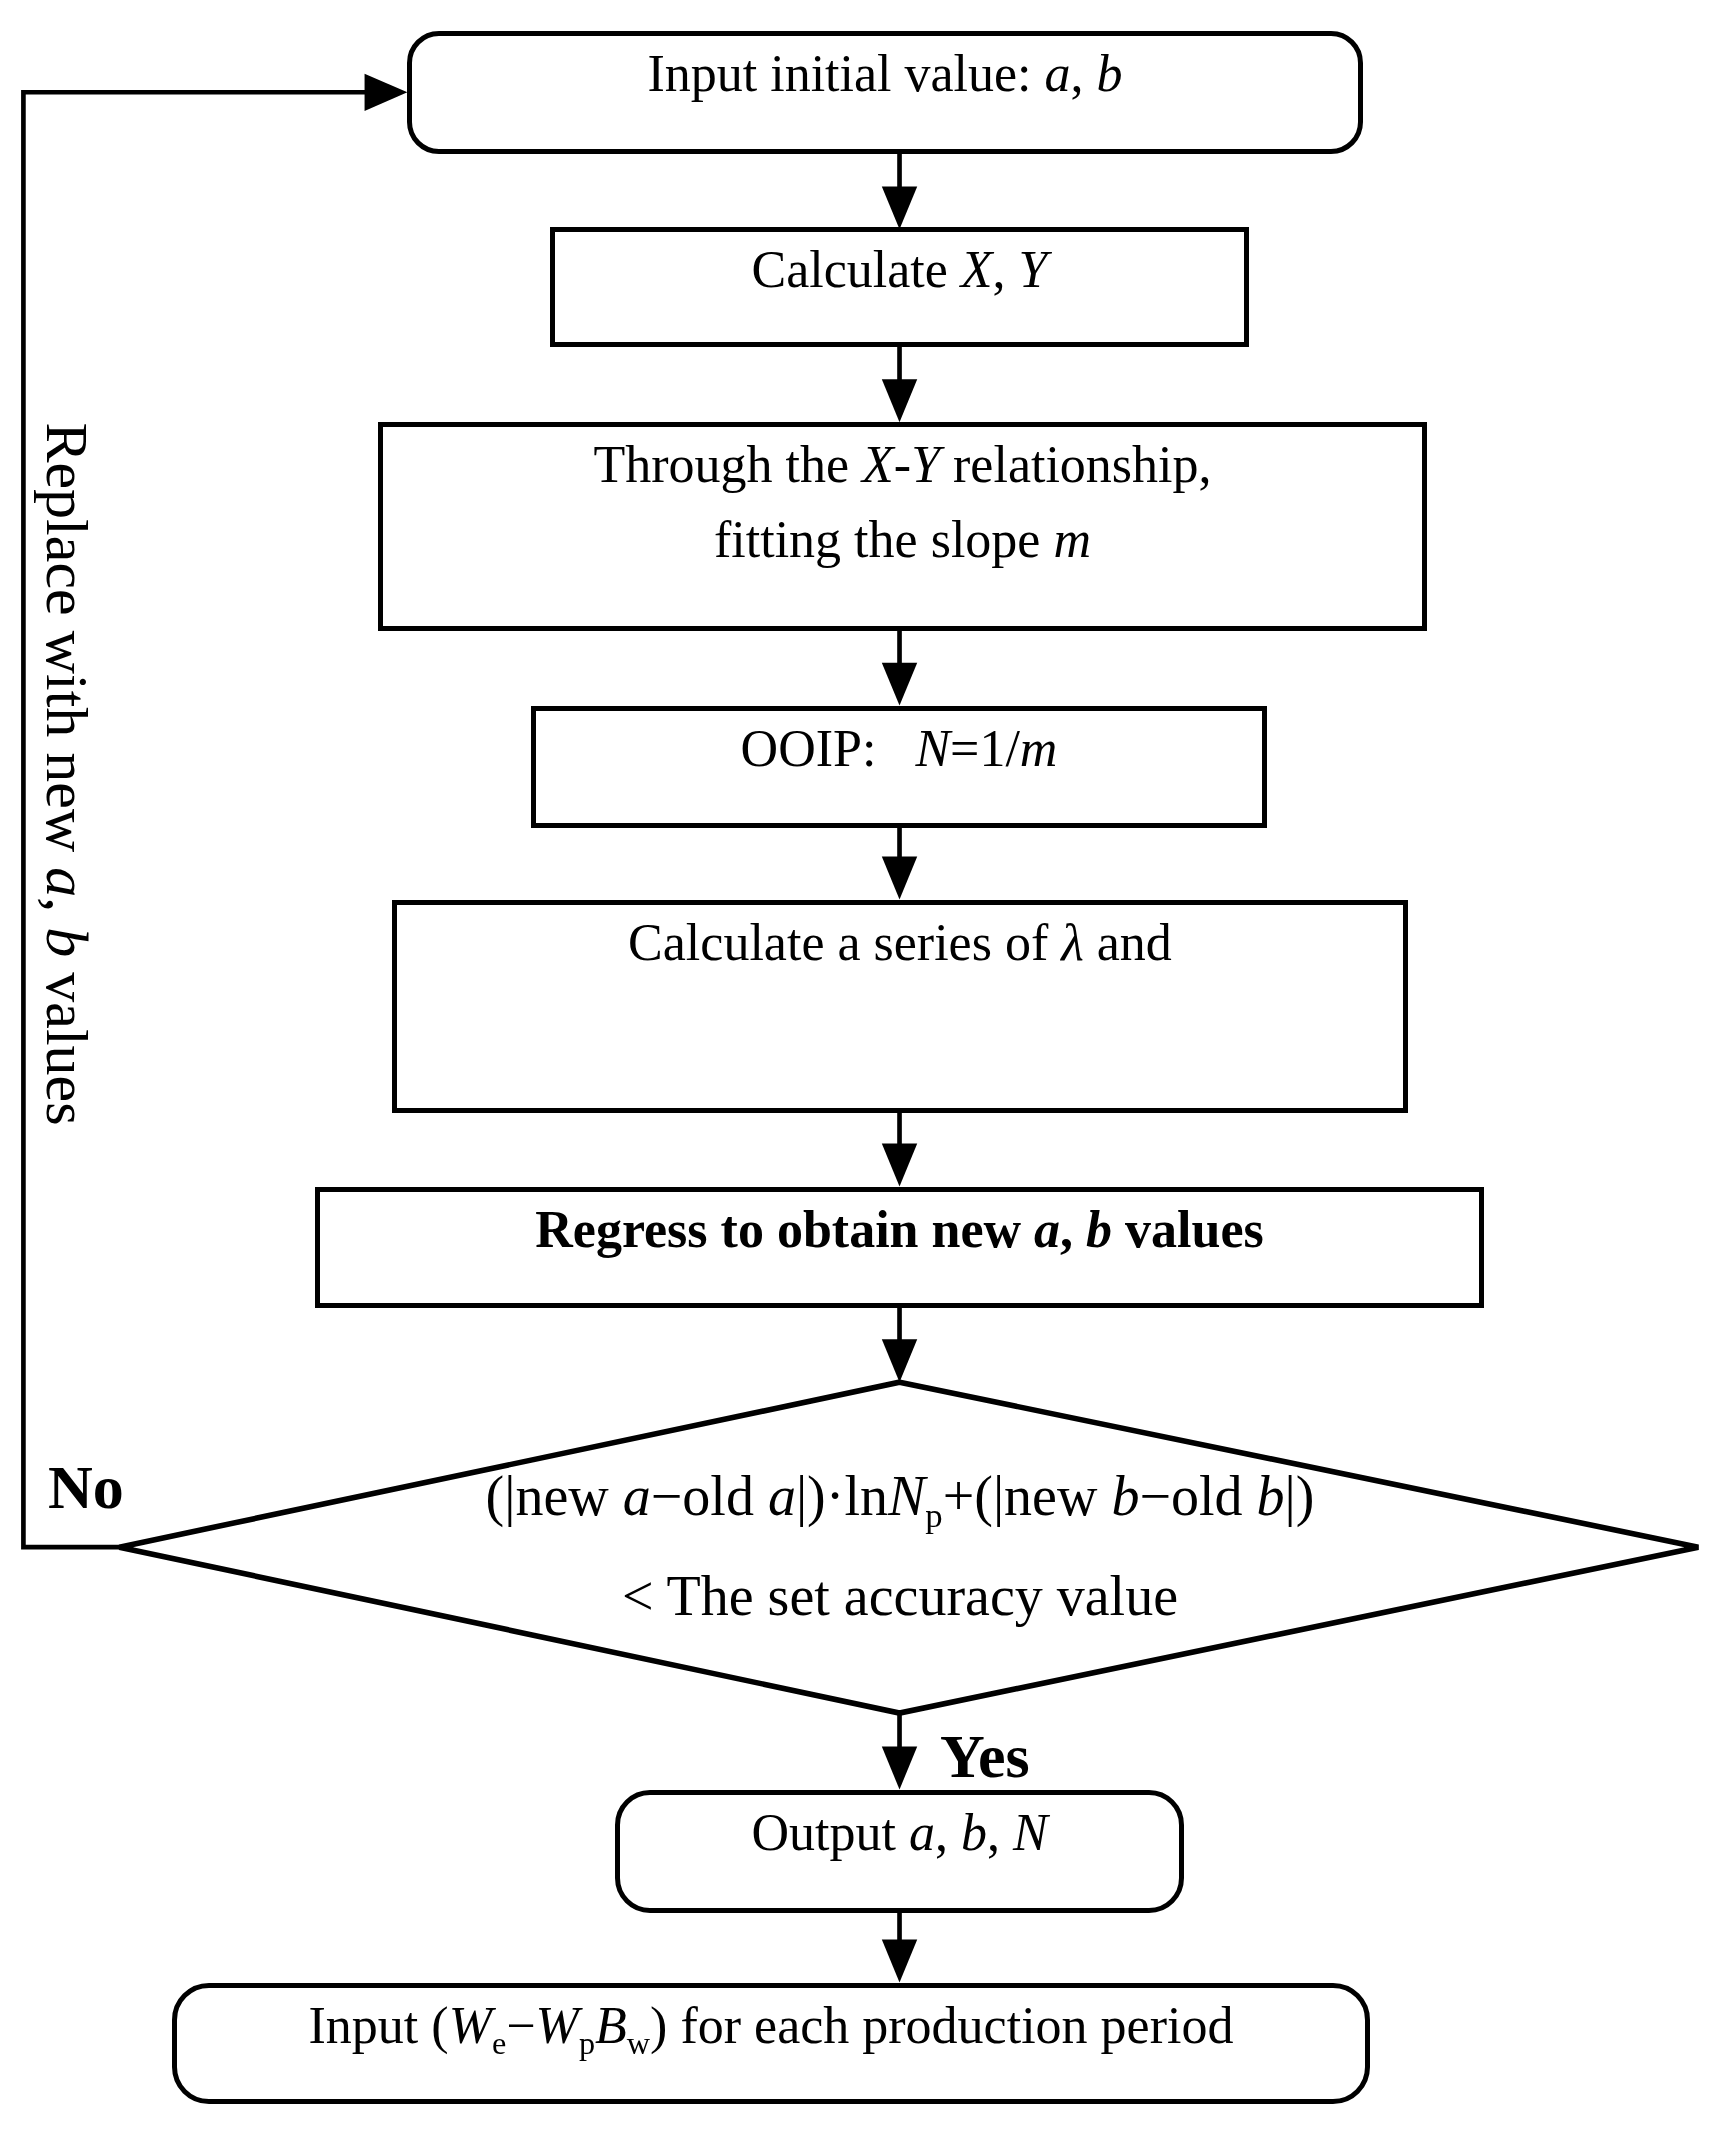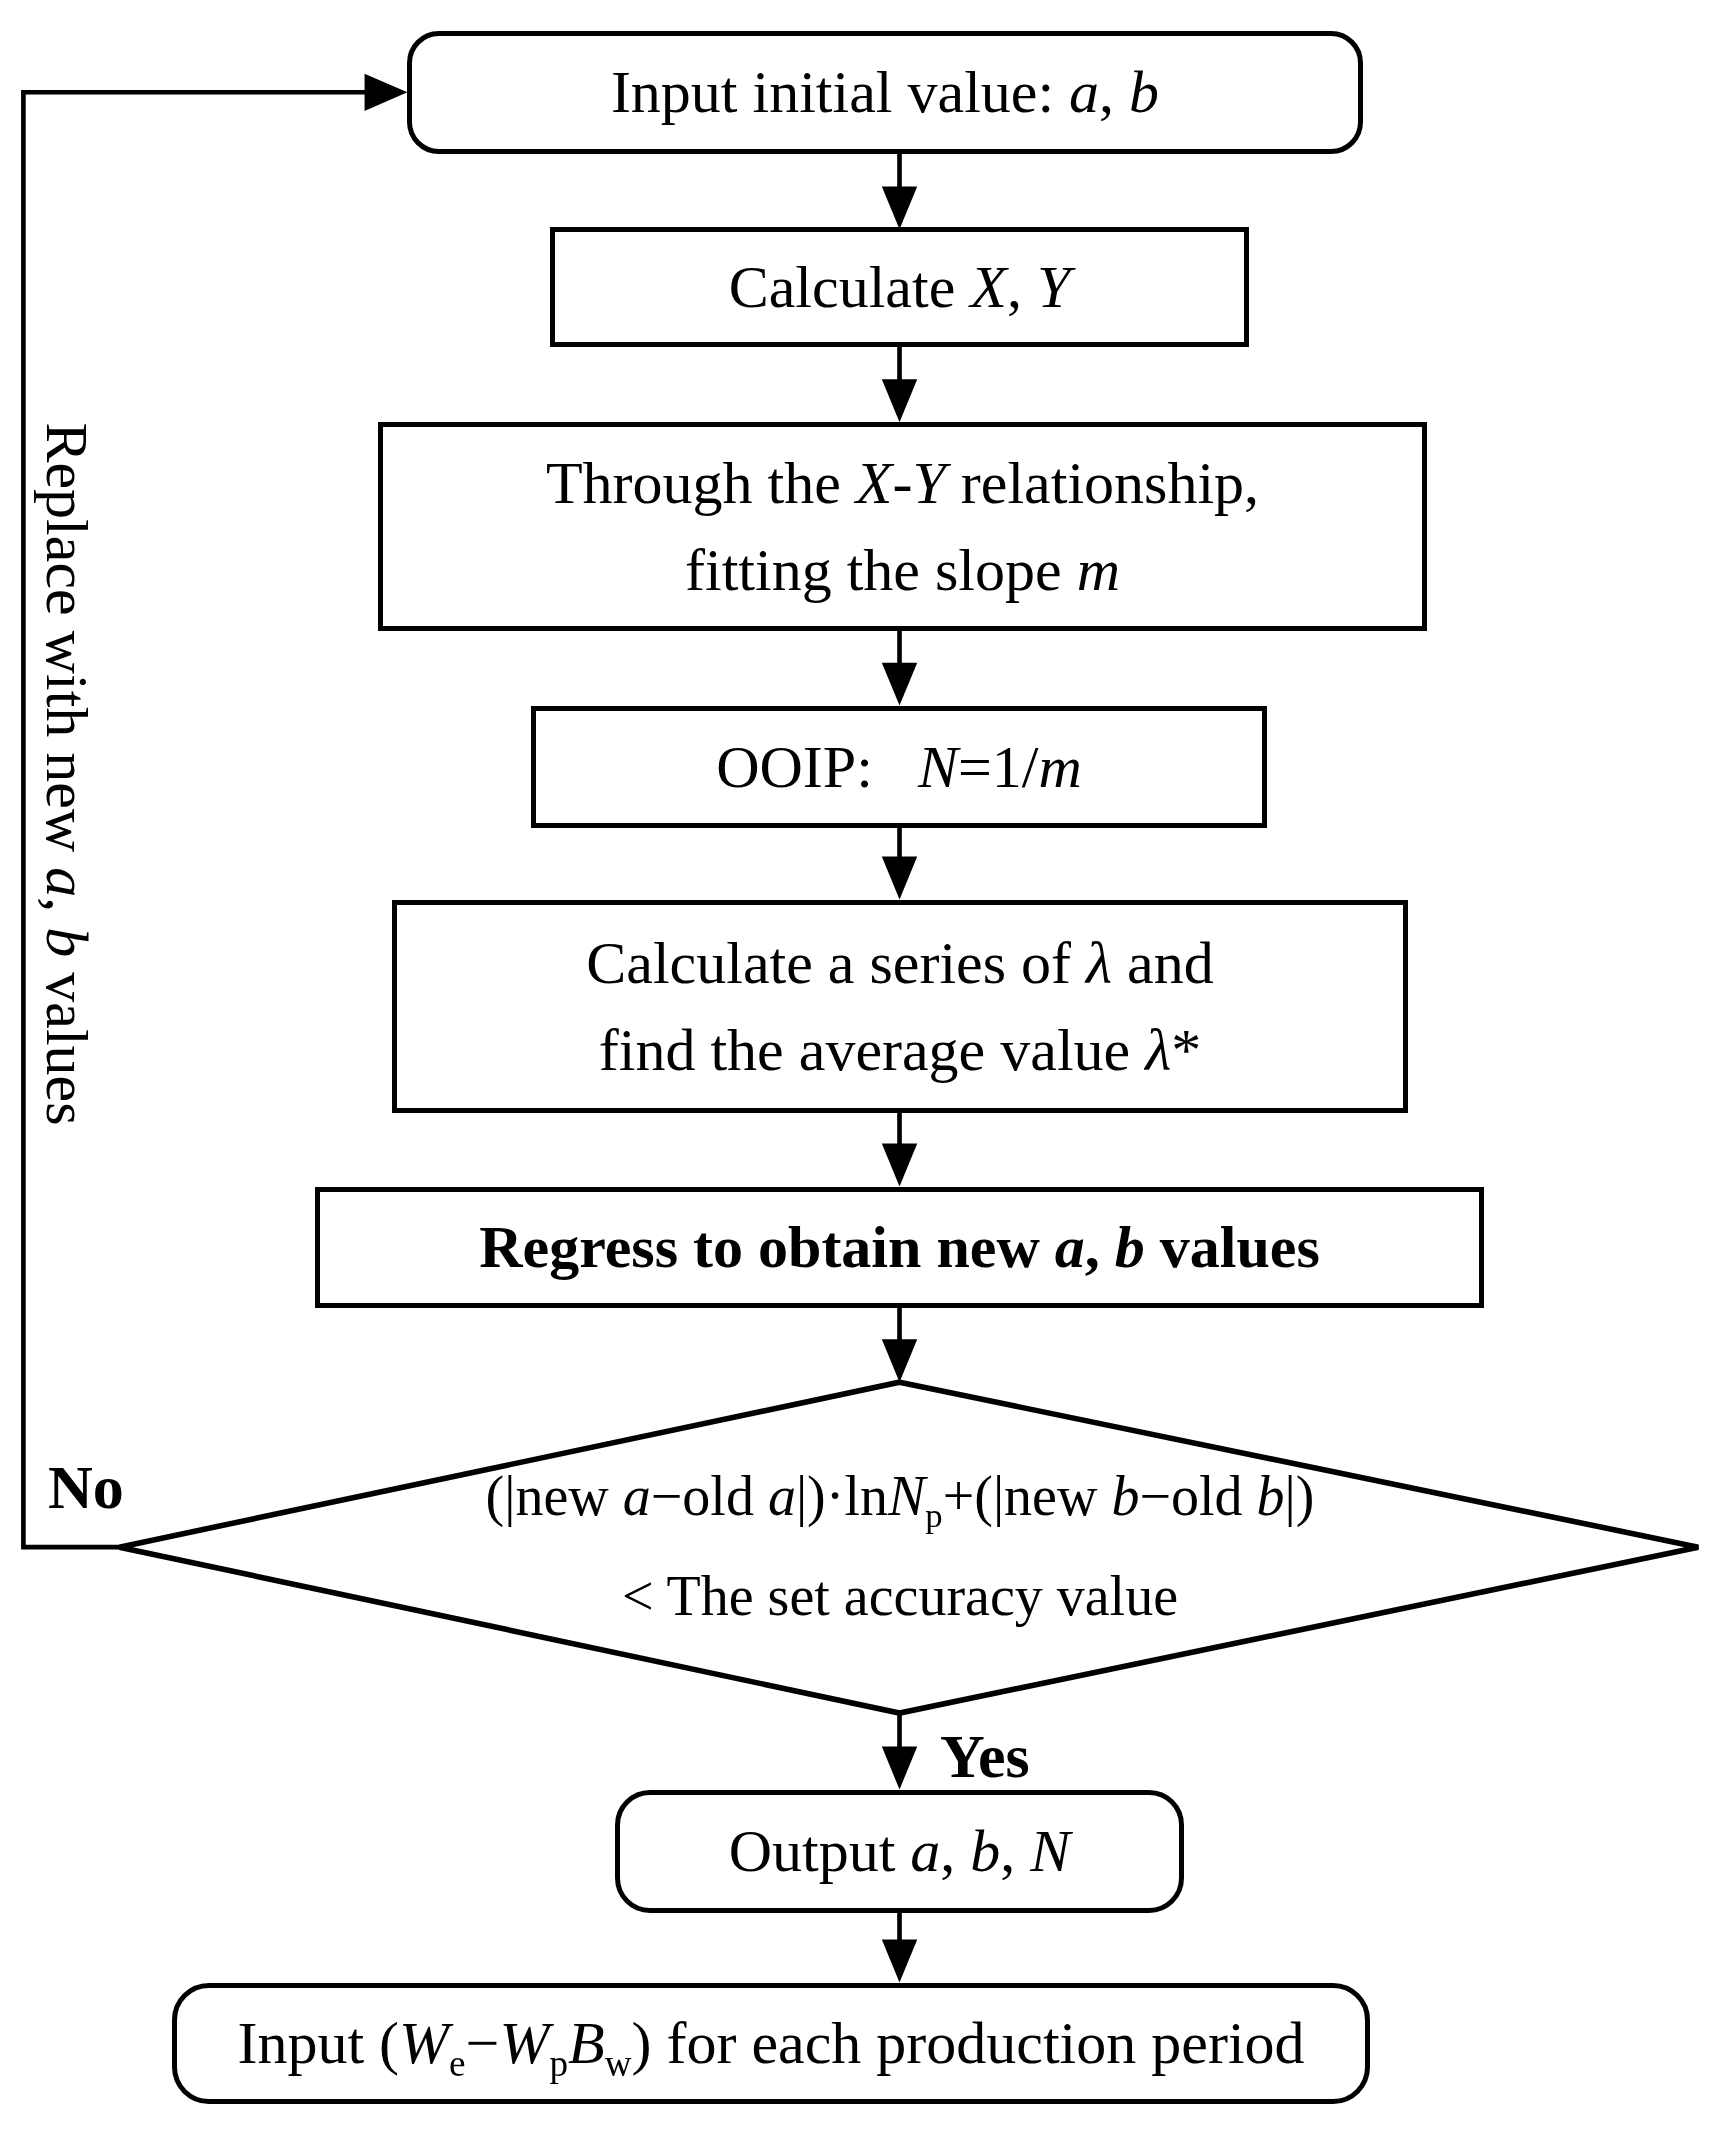--- a/index.html
+++ b/index.html
@@ -7,26 +7,26 @@
     position:relative;
     width:1731px;height:2139px;
     background:#ffffff;
     font-family:"Liberation Serif","DejaVu Serif",serif;
     color:#000;
     overflow:hidden;
   }
   #wires{position:absolute;left:0;top:0;width:1731px;height:2139px;}
   .node{
     position:absolute;
-    display:flex;align-items:center;justify-content:center;
+    display:flex;align-items:flex-start;justify-content:center;
     text-align:center;
     background:#ffffff;
     border:5.6px solid #000;
     box-sizing:border-box;
-    font-size:60px;
+    font-size:52px;
     line-height:1.45;
   }
   .rounded{border-radius:32px;}
   .node-text{width:100%;}
   .tline{white-space:nowrap;}
   .it{font-style:italic;}
   sub{font-size:0.62em;line-height:0;}
   .overlay{
     position:absolute;
     display:flex;align-items:center;justify-content:center;
@@ -110,21 +110,20 @@
 
   <div class="node" style="left:531px;top:706px;width:736px;height:122px;">
     <div class="node-text">
         <div class="tline"><span>OOIP:  </span><span class="it">N</span><span>=1/</span><span class="it">m</span></div>
       </div>
   </div>
 
   <div class="node" style="left:392px;top:900px;width:1016px;height:213px;">
     <div class="node-text">
         <div class="tline"><span>Calculate a series of </span><span class="it">λ</span><span> and</span></div>
-        <div class="tline"><span>find the average value </span><span class="it">λ</span><span>*</span></div>
       </div>
   </div>
 
   <div class="node" style="left:315px;top:1187px;width:1169px;height:121px;font-weight:bold;">
     <div class="node-text">
         <div class="tline"><span>Regress to obtain new </span><span class="it">a</span><span>, </span><span class="it">b</span><span> values</span></div>
       </div>
   </div>
 
   <div class="overlay" id="decision-overlay" style="left:224px;top:1398px;width:1352px;height:298px;">

